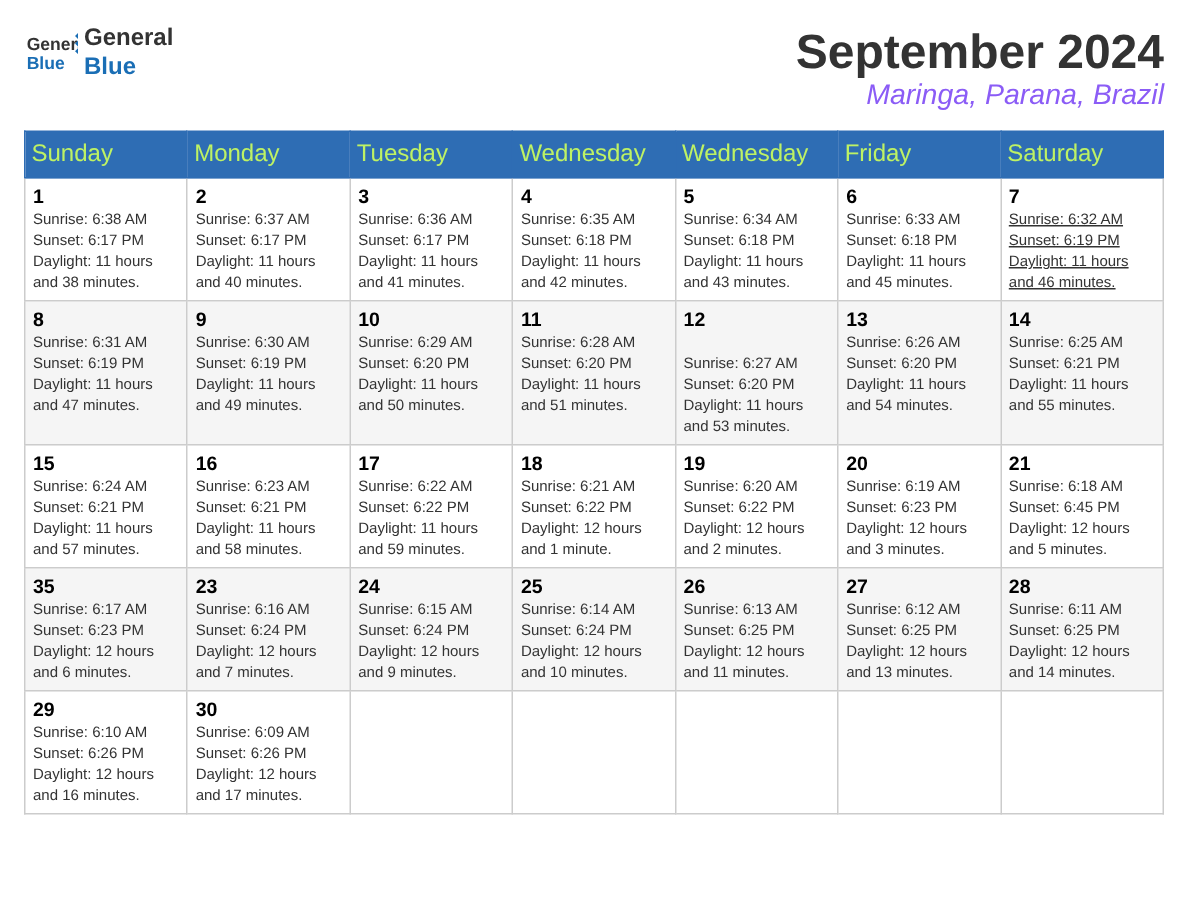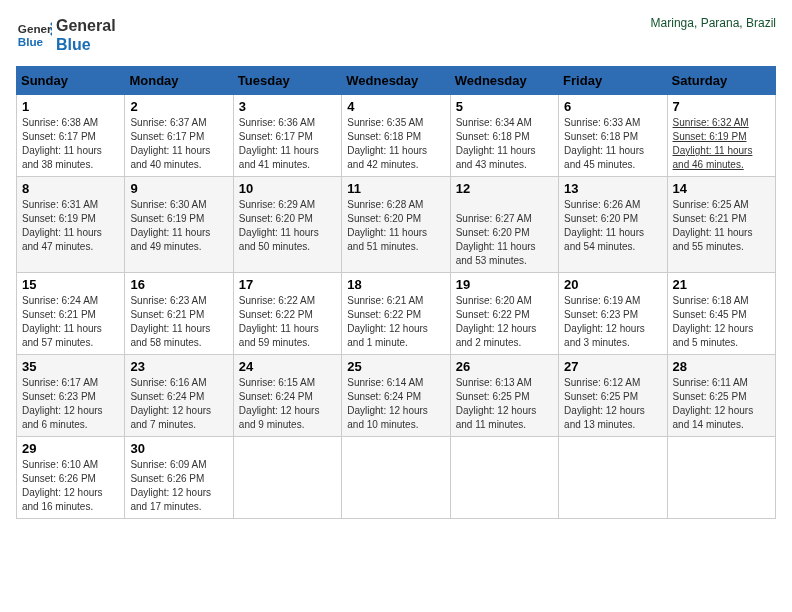--- a/index.html
+++ b/index.html
@@ -27,35 +27,36 @@
     }
     .title-block {
       text-align: right;
     }
     .month-title {
       font-size: 32px;
       font-weight: bold;
       color: #333;
     }
     .location-title {
-      font-size: 12px;
-      color: #14532d;
+      font-size: 19px;
+      color: #8b5cf6;
+      font-style: italic;
     }
     .calendar {
       width: 100%;
       border-collapse: collapse;
       font-size: 11px;
     }
     .calendar thead th {
       background: #2e6db4;
-      color: #000000;
+      color: #bef264;
       padding: 6px 4px;
       text-align: left;
-      font-size: 13px;
-      font-weight: bold;
+      font-size: 16px;
+      font-weight: normal;
       border: 1px solid #2e6db4;
     }
     .calendar tbody td {
       border: 1px solid #ccc;
       vertical-align: top;
       padding: 4px 5px;
       width: 14.28%;
       min-height: 80px;
       background: #fff;
     }
@@ -86,20 +87,21 @@
       <text x="2" y="18" font-size="13" font-weight="bold" fill="#333">General</text>
       <text x="2" y="32" font-size="13" font-weight="bold" fill="#1a6eb5">Blue</text>
       <polygon points="30,8 38,16 34,20 38,24 30,32 26,28 30,24 26,20 30,16 26,12" fill="#1a6eb5" transform="translate(0,-2) scale(0.7) translate(28,2)"></polygon>
     </svg>
     <div style="display:flex;flex-direction:column;line-height:1.2;">
       <span style="font-size:16px;font-weight:bold;color:#333;">General</span>
       <span style="font-size:16px;font-weight:bold;color:#1a6eb5;">Blue</span>
     </div>
   </div>
   <div class="title-block">
+    <div class="month-title">September 2024</div>
     <div class="location-title">Maringa, Parana, Brazil</div>
   </div>
 </div>
 
 <table class="calendar">
   <thead>
     <tr>
     <th>Sunday</th>
         <th>Monday</th>
         <th>Tuesday</th>

